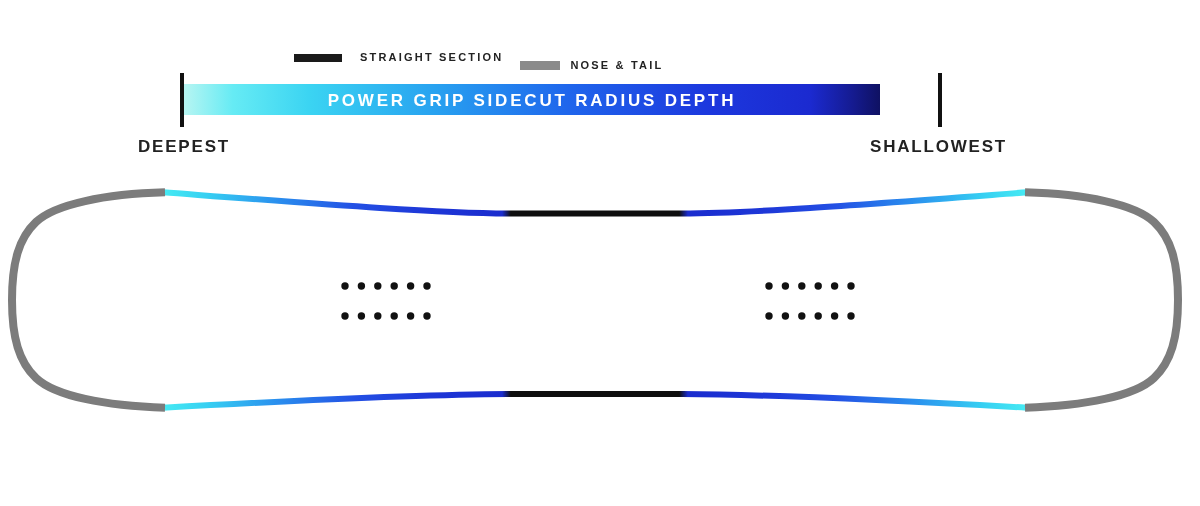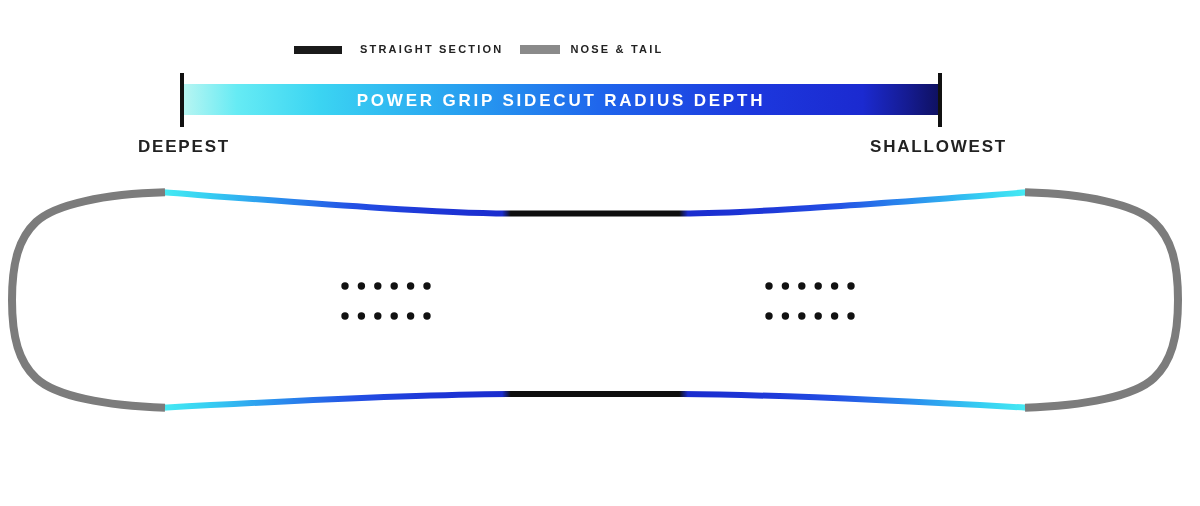--- a/index.html
+++ b/index.html
@@ -3,27 +3,27 @@
 <meta charset="utf-8">
 <style>
   html,body{margin:0;padding:0;background:#ffffff;}
   body{width:1200px;height:506px;position:relative;overflow:hidden;
        font-family:"Liberation Sans","DejaVu Sans",sans-serif;}
   
   .legend{position:absolute;left:294px;top:44px;display:flex;align-items:center;}
   .legend-item{display:flex;align-items:center;}
   .legend-label{font-weight:bold;font-size:11px;letter-spacing:2.2px;color:#222222;line-height:1;white-space:nowrap;}
   .sw-straight{width:48px;height:8px;margin-right:18px;background:#1a1a1a;}
-  .legend-item + .legend-item{margin-left:17px;}
+  .legend-item + .legend-item{margin-left:17px;margin-top:16px;}
   .sw-nosetail{width:40px;height:9px;margin-right:10px;background:#8a8a8a;}
   
   .tick{position:absolute;top:73px;width:4px;height:54px;background:#111111;}
   .tick-left{left:180px;}
   .tick-right{left:938px;}
-  .gradient-bar{position:absolute;left:184px;top:84px;width:754px;height:31px;
+  .gradient-bar{position:absolute;left:184px;top:84px;width:696px;height:31px;
     display:flex;align-items:center;justify-content:center;}
   .bar-title{font-weight:bold;font-size:17px;letter-spacing:2.8px;color:#ffffff;line-height:1;padding-top:1px;white-space:nowrap;}
   
   .scale-label{position:absolute;top:138px;font-weight:bold;font-size:17px;letter-spacing:1.8px;color:#222222;line-height:1;white-space:nowrap;}
   .deepest{left:138px;}
   .shallowest{right:193px;}
   
   .board-svg{position:absolute;left:0;top:0;}
 </style>
 </head>

